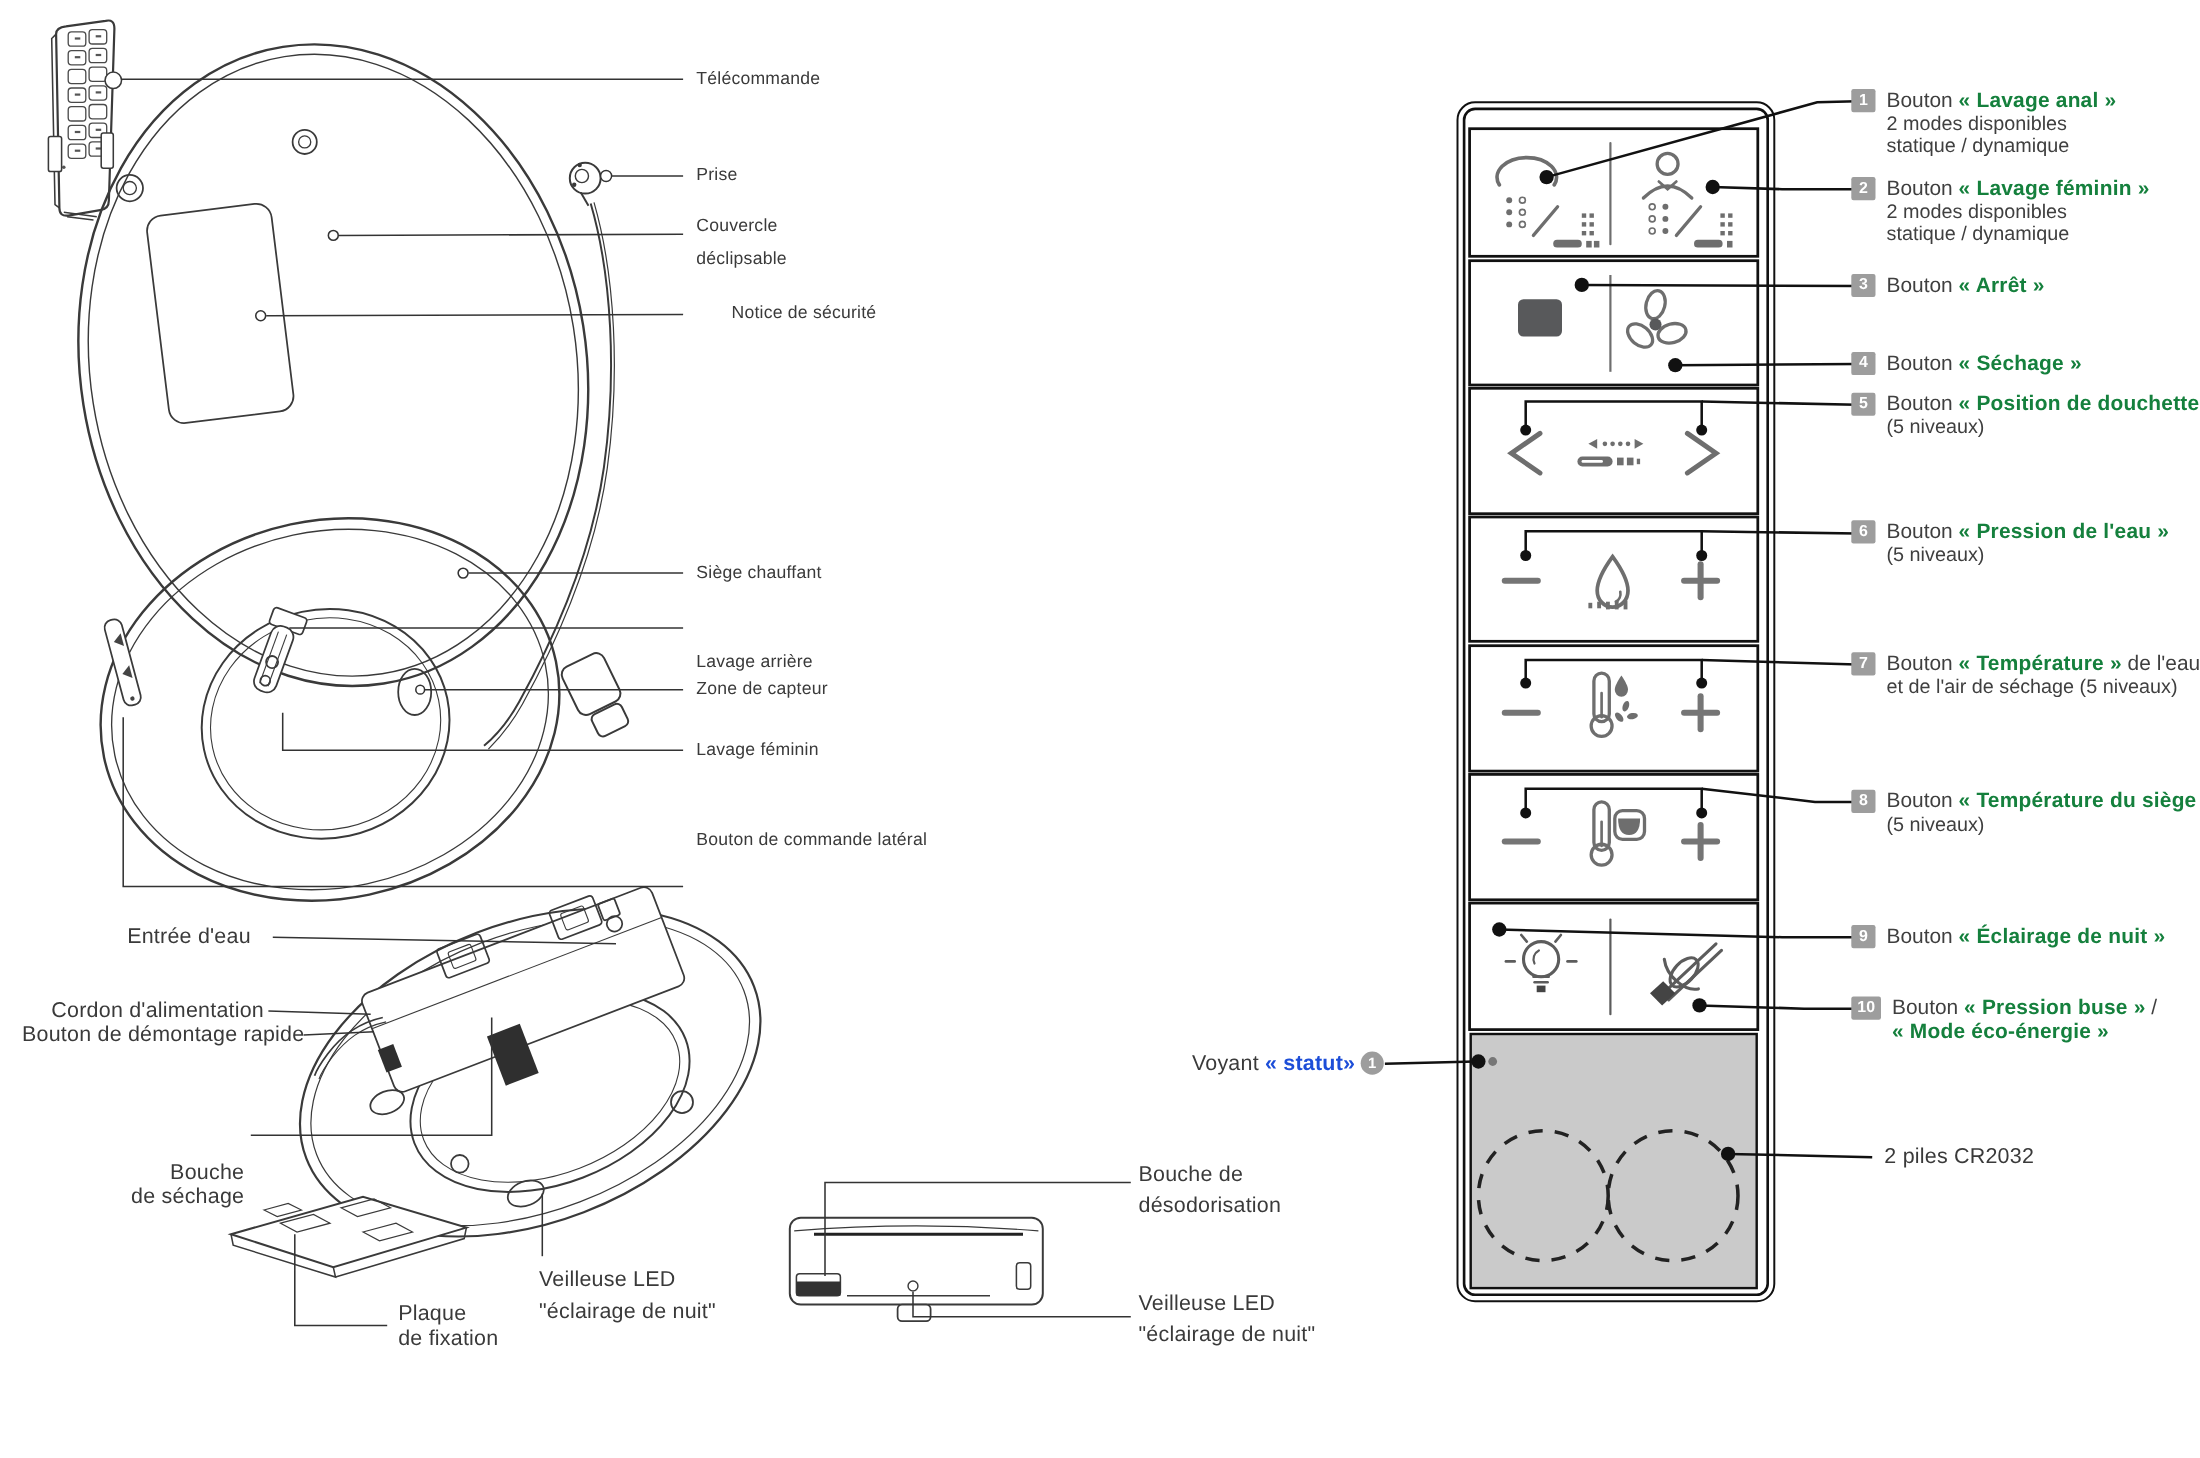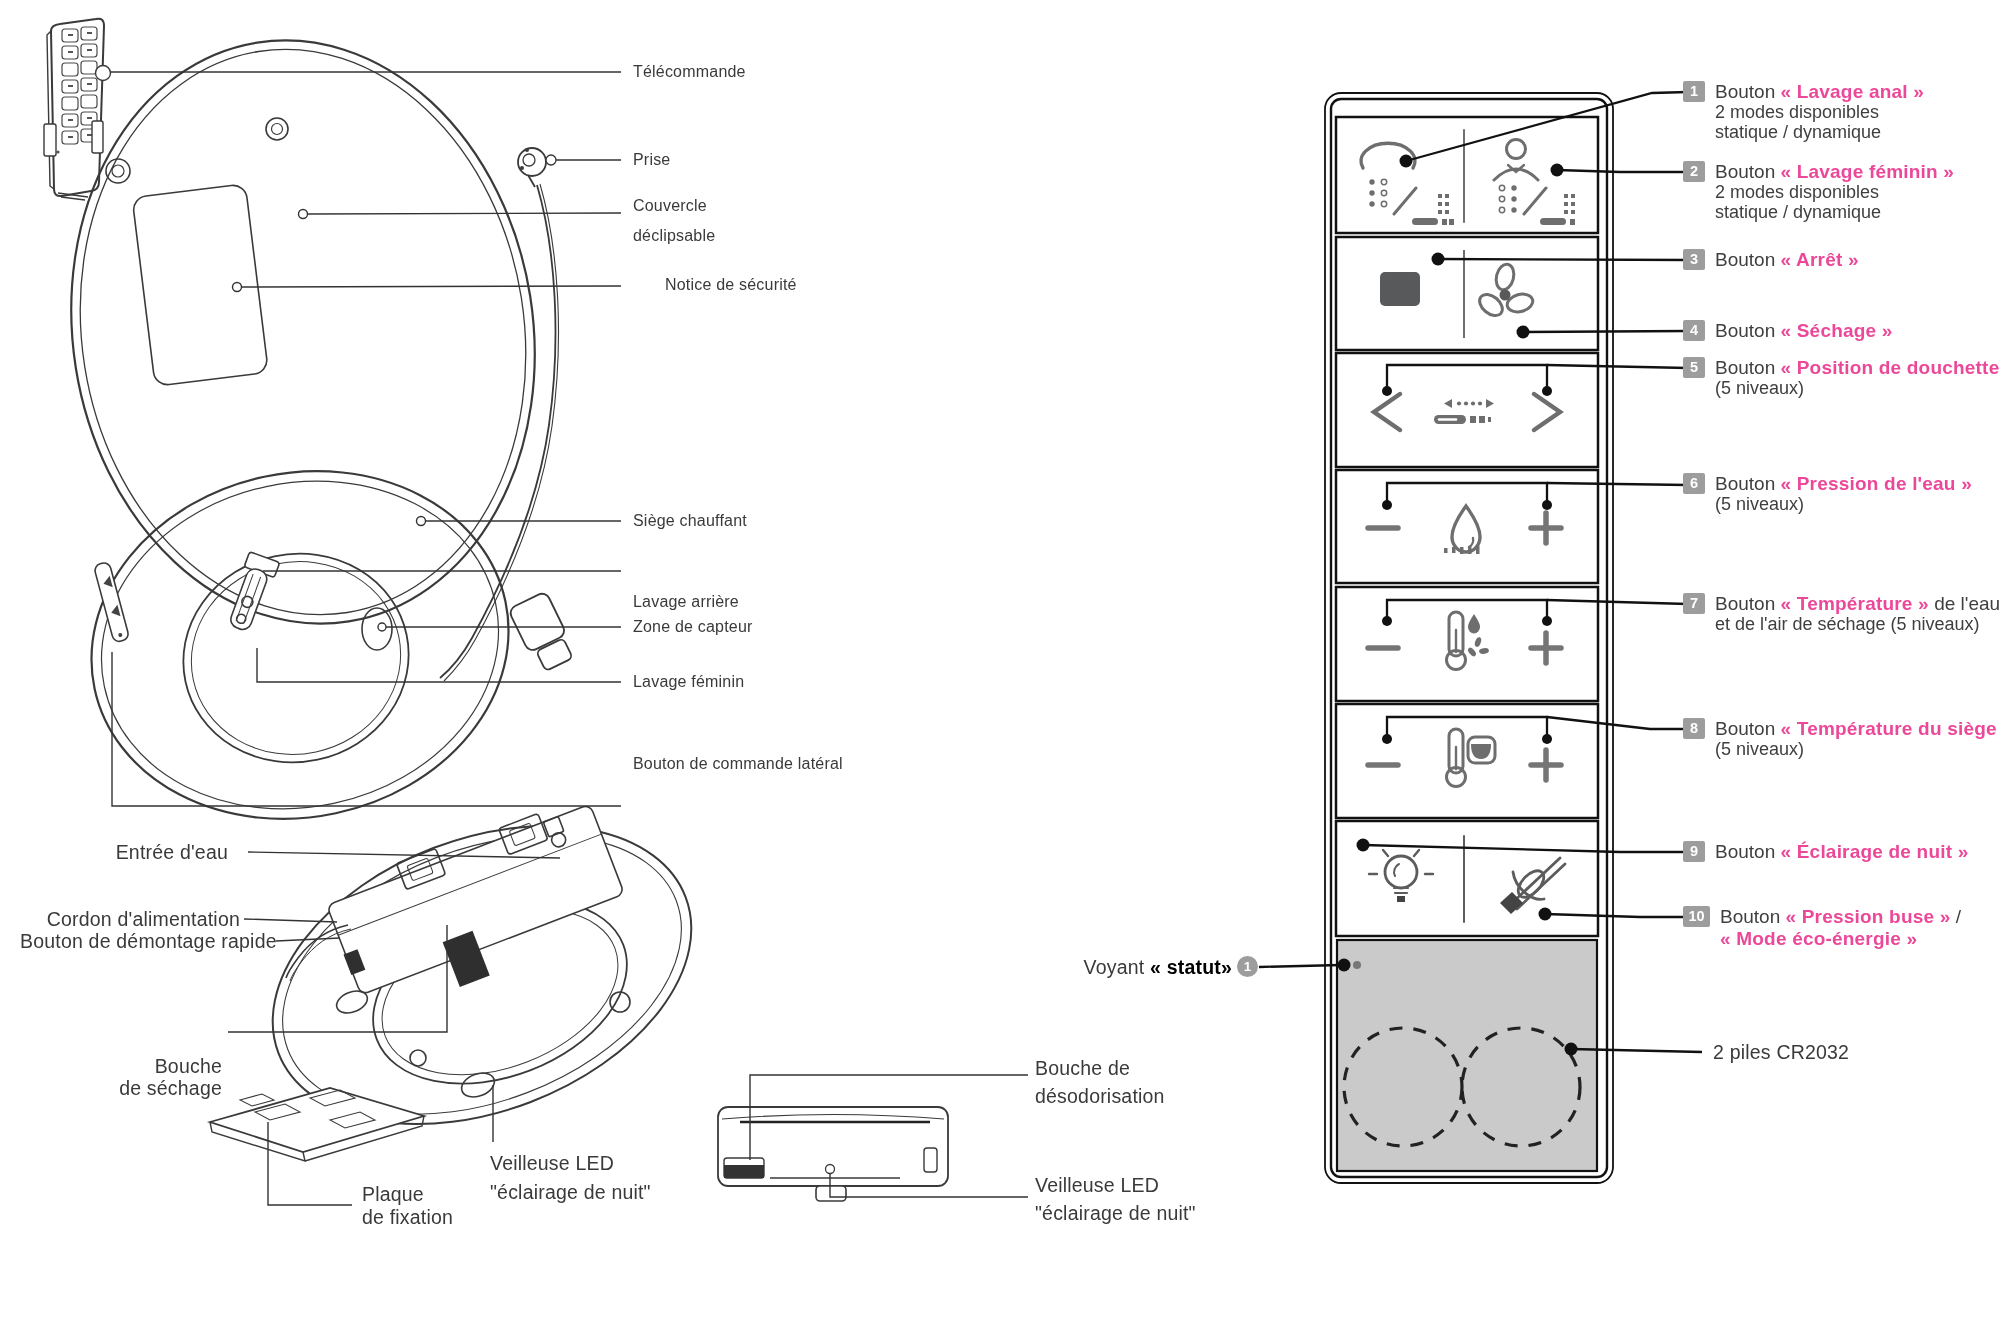--- a/index.html
+++ b/index.html
@@ -18,21 +18,21 @@
   .badge{
     position:absolute;left:0;top:0;width:22px;height:21px;background:#9d9d9d;
     color:#fff;font-weight:bold;font-size:14.5px;line-height:21px;text-align:center;
     border-radius:2px;
   }
   .badge.w2{width:27px;}
   .ptxt{margin-left:32px;font-size:19px;color:#3f3f3f;}
   .ptxt .l1{line-height:21px;}
   .ptxt .l2{line-height:23px;}
   .ptxt .sub{line-height:20px;font-size:18px;}
-  .ptxt b{color:#ec4899;letter-spacing:.2px;}
+  .ptxt b{color:#15803d;letter-spacing:.2px;}
   .cbadge{
     position:absolute;width:21px;height:21px;border-radius:50%;background:#9d9d9d;
     color:#fff;font-weight:bold;font-size:13.5px;line-height:21px;text-align:center;
   }
 </style>
 </head>
 <body>
 
 <svg width="2000" height="1325" viewBox="0 0 2000 1325">
 
@@ -532,16 +532,16 @@
 </div>
 <div class="prow" style="top:906px">
   <span class="badge w2">10</span>
   <div class="ptxt" style="margin-left:37px">
     <div class="l1"><span>Bouton </span><b>« Pression buse »</b><span> /</span></div>
     <div class="l2"><b>« Mode éco-énergie »</b></div>
   </div>
 </div>
 
 <div class="lbl vc f19 rt" style="left:1032px;top:967px;width:200px">
-  <span>Voyant </span><b style="color:#000000">« statut»</b>
+  <span>Voyant </span><b style="color:#1d4ed8">« statut»</b>
 </div>
 <span class="cbadge" style="left:1237px;top:956px">1</span>
 <div class="lbl vc f19" style="left:1713px;top:1052px">2 piles CR2032</div>
 
 </body></html>

